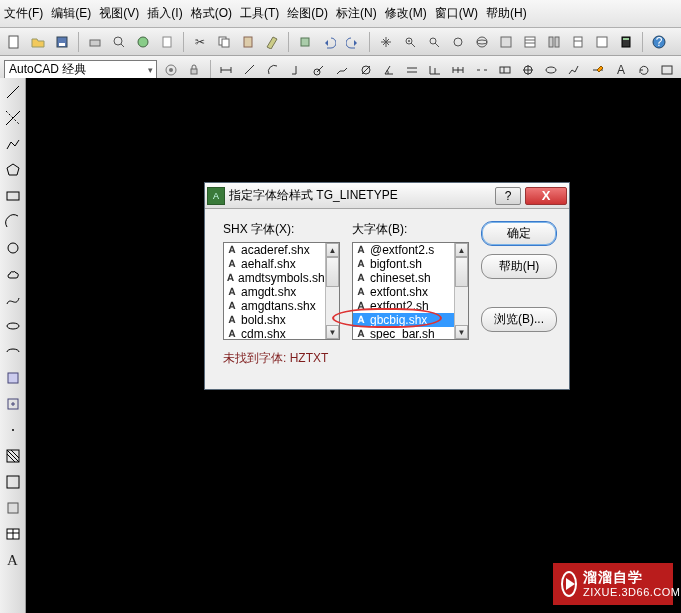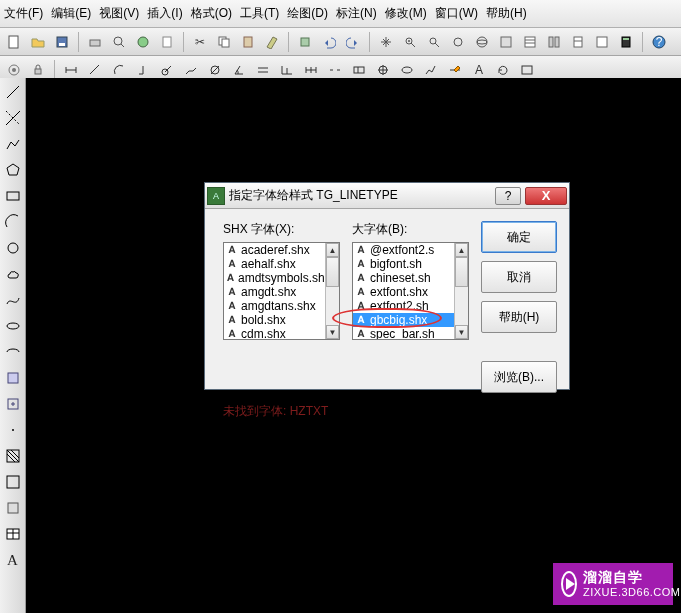--- a/index.html
+++ b/index.html
@@ -29,26 +29,26 @@
   .listbox-inner { position: absolute; left:0; top:0; right:14px; bottom:0; }
   .li { height: 14px; display: flex; align-items: center; gap: 4px; padding: 0 3px; font-size: 11px; color:#000; white-space:nowrap; overflow:hidden;}
   .li .gly { width: 10px; color: #333; font-size:10px; text-align:center;}
   .li.sel { background: #3399ff; color: #fff; }
   .li.sel .gly { color:#fff; }
   .scrollbar { position:absolute; right:0; top:0; bottom:0; width:14px; background:#eee; border-left:1px solid #bbb; display:flex; flex-direction:column;}
   .sbtn { height:14px; background: linear-gradient(#f5f5f5,#ddd); border:1px solid #aaa; display:flex;align-items:center;justify-content:center;font-size:8px;color:#333;}
   .sthumb { flex:0 0 30px; margin-top:0; background: linear-gradient(#f5f5f5,#ddd); border:1px solid #aaa;}
   .strack { flex:1; }
   .btncol { width: 76px; display:flex; flex-direction:column; gap:8px; }
-  .btn { height: 32px; background: linear-gradient(#fdfdfd,#e4e4e4); border: 1px solid #8a8a8a; border-radius: 2px; display:flex;align-items:center;justify-content:center; color:#000;}
+  .btn { height: 25px; background: linear-gradient(#fdfdfd,#e4e4e4); border: 1px solid #8a8a8a; border-radius: 11px; display:flex;align-items:center;justify-content:center; color:#000;}
   .btn.def { border: 1px solid #3a7acc; box-shadow: 0 0 0 1px #7ab3e8 inset; }
   .dlg-foot { padding: 2px 18px 6px 18px; color:#7f1d1d;}
   .redcircle { position:absolute; border:2px solid #d33; border-radius: 50%/60%; width:110px; height:20px; pointer-events:none;}
   
-  .watermark { position:absolute; right:8px; bottom:8px; width:120px; height:42px; background:#a21caf; display:flex; align-items:center; padding:0 8px; gap:6px; color:#fff;}
+  .watermark { position:absolute; right:8px; bottom:8px; width:120px; height:42px; background:#b91c1c; display:flex; align-items:center; padding:0 8px; gap:6px; color:#fff;}
   .wm-play { width:26px; height:26px; border:2px solid #fff; border-radius:50%; display:flex;align-items:center;justify-content:center;}
   .wm-play::after{content:"";border-left:9px solid #fff;border-top:6px solid transparent;border-bottom:6px solid transparent;margin-left:3px;}
   .wm-txt { display:flex;flex-direction:column; line-height:1.1;}
   .wm-txt .big{font-size:14px;font-weight:bold;letter-spacing:1px;}
   .wm-txt .sm{font-size:11px;letter-spacing:0.5px;}
   .gap12{height:12px;}
 </style>
 </head>
 <body>
 
@@ -209,20 +209,24 @@
   <span class="sep"></span>
   <span class="tbtn">
       <svg width="14" height="14">
         <circle cx="7" cy="7" r="6" fill="#48c" stroke="#246"></circle>
         <text x="7" y="11" text-anchor="middle" fill="#fff" font-size="10">?</text>
       </svg>
     </span>
 </div>
 
 <div class="style-row">
+  <div class="style-select">
+    <span>AutoCAD 经典</span>
+    <span style="font-size:9px;color:#555;">▾</span>
+  </div>
   <span class="tbtn">
       <svg width="14" height="14">
         <circle cx="7" cy="7" r="5" fill="none" stroke="#777"></circle>
         <circle cx="7" cy="7" r="2" fill="#777"></circle>
       </svg>
     </span>
   <span class="tbtn">
       <svg width="14" height="14">
         <rect x="4" y="6" width="6" height="5" fill="#ccc" stroke="#666"></rect>
         <path d="M5 6V4a2 2 0 0 1 4 0v2" fill="none" stroke="#666"></path>
@@ -540,21 +544,20 @@
           <div class="sbtn">▲</div>
           <div class="sthumb"></div>
           <div class="strack"></div>
           <div class="sbtn">▼</div>
         </div>
       </div>
       <div class="redcircle" style="left:-20px; top:87px;"></div>
     </div>
     <div class="btncol">
       <div class="btn def">确定</div>
-      <div class="btn">取消</div>
       <div class="btn">帮助(H)</div>
       <div class="gap12"></div>
       <div class="btn">浏览(B)...</div>
     </div>
   </div>
   <div class="dlg-foot">未找到字体: HZTXT</div>
 </div>
 
 <div class="watermark">
   <div class="wm-play"></div>

